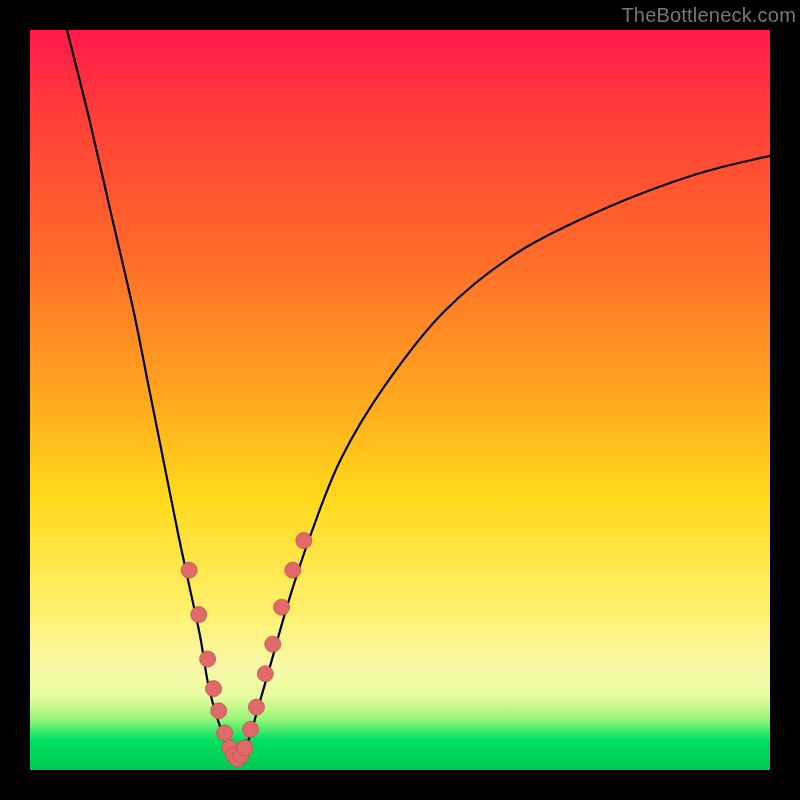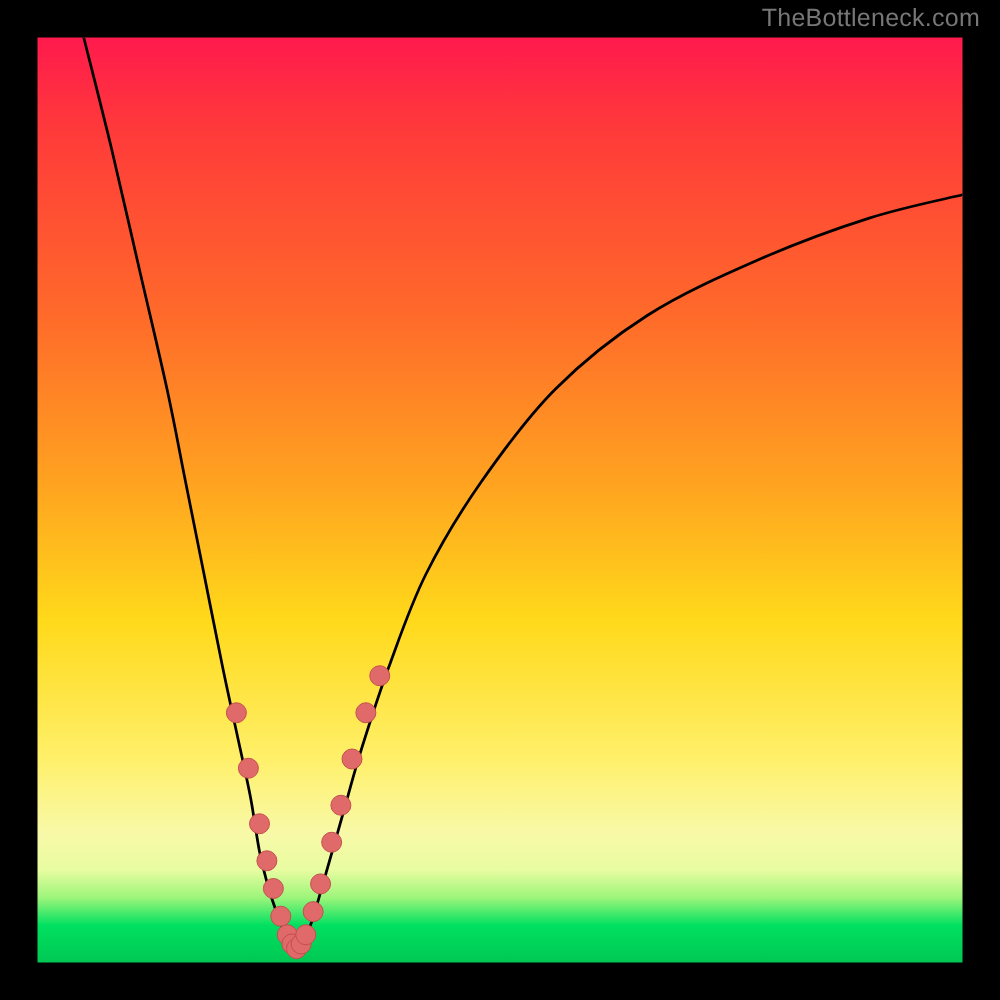--- a/index.html
+++ b/index.html
@@ -35,21 +35,21 @@
       #f8f9a8 86%,
       #e8fca0 90%,
       #9cf57a 93%,
       #00e060 96%,
       #00c853 100%
     );
   }
   .watermark {
     position: absolute;
     top: 4px;
-    right: 16px;
+    right: 4px;
     color: #777;
     font-size: 20px;
     font-weight: 500;
     letter-spacing: 0.2px;
     user-select: none;
   }
   svg.overlay {
     position: absolute;
     left: 0;
     top: 0;

